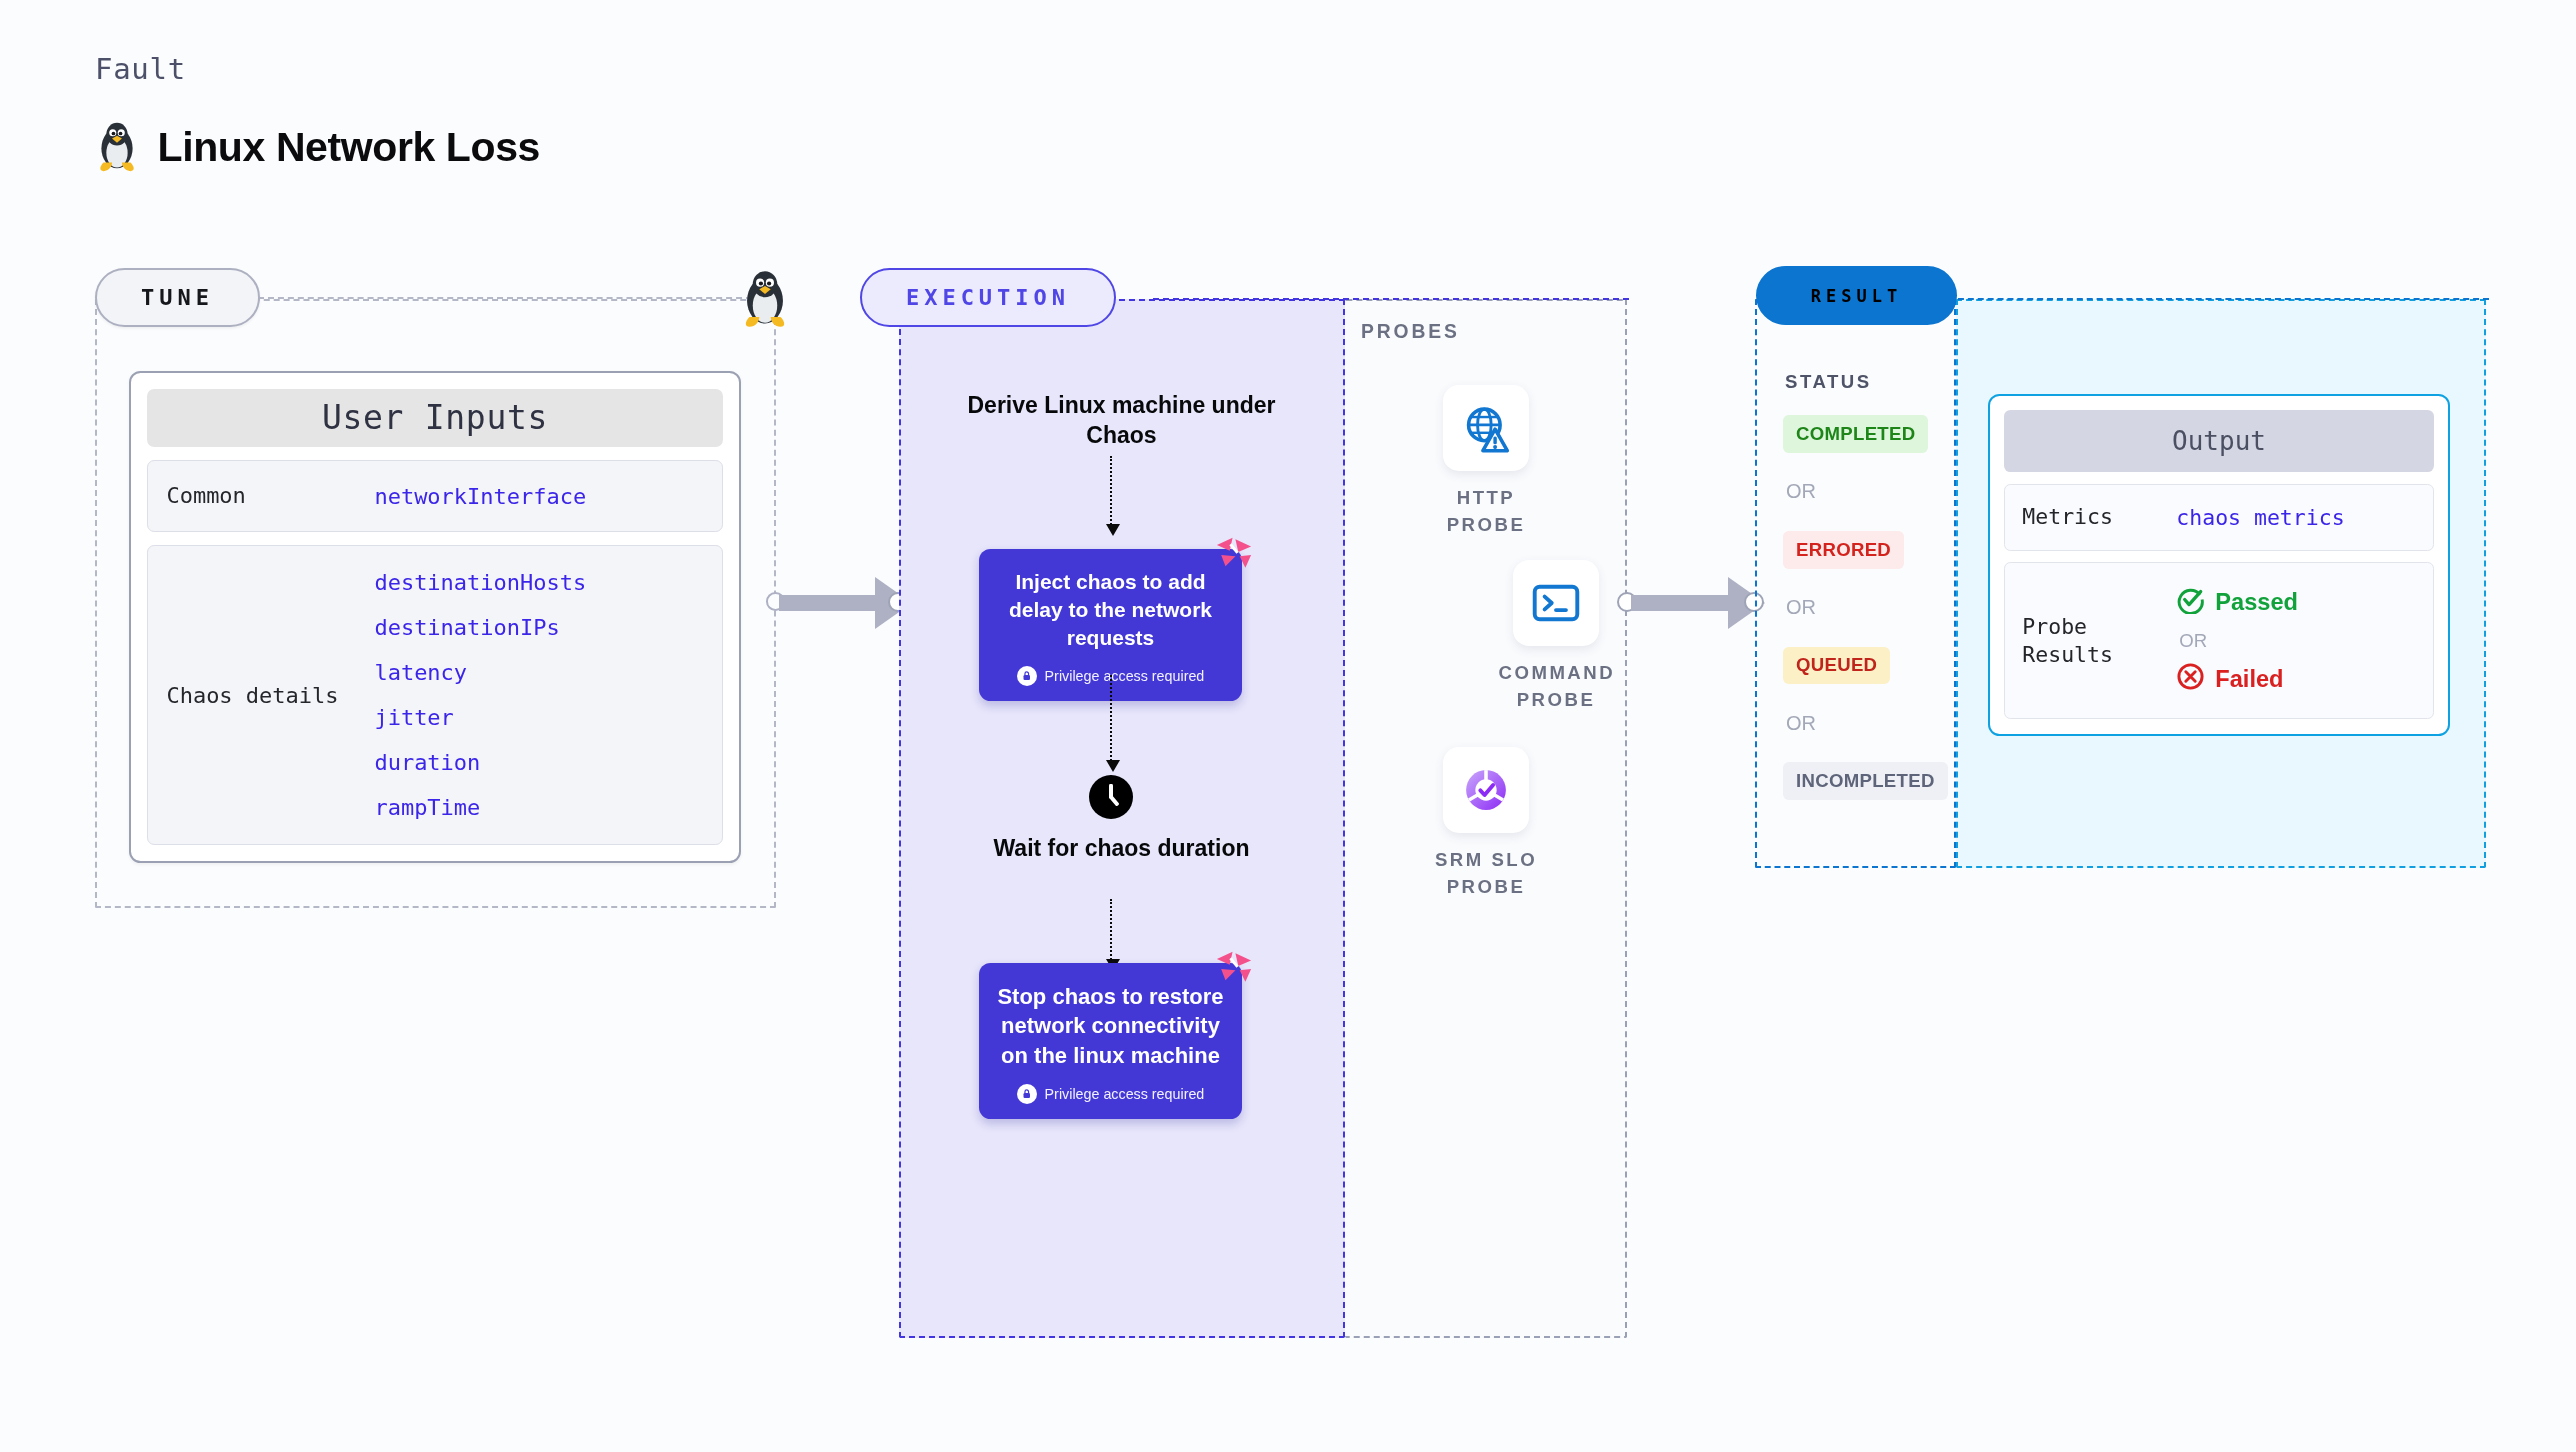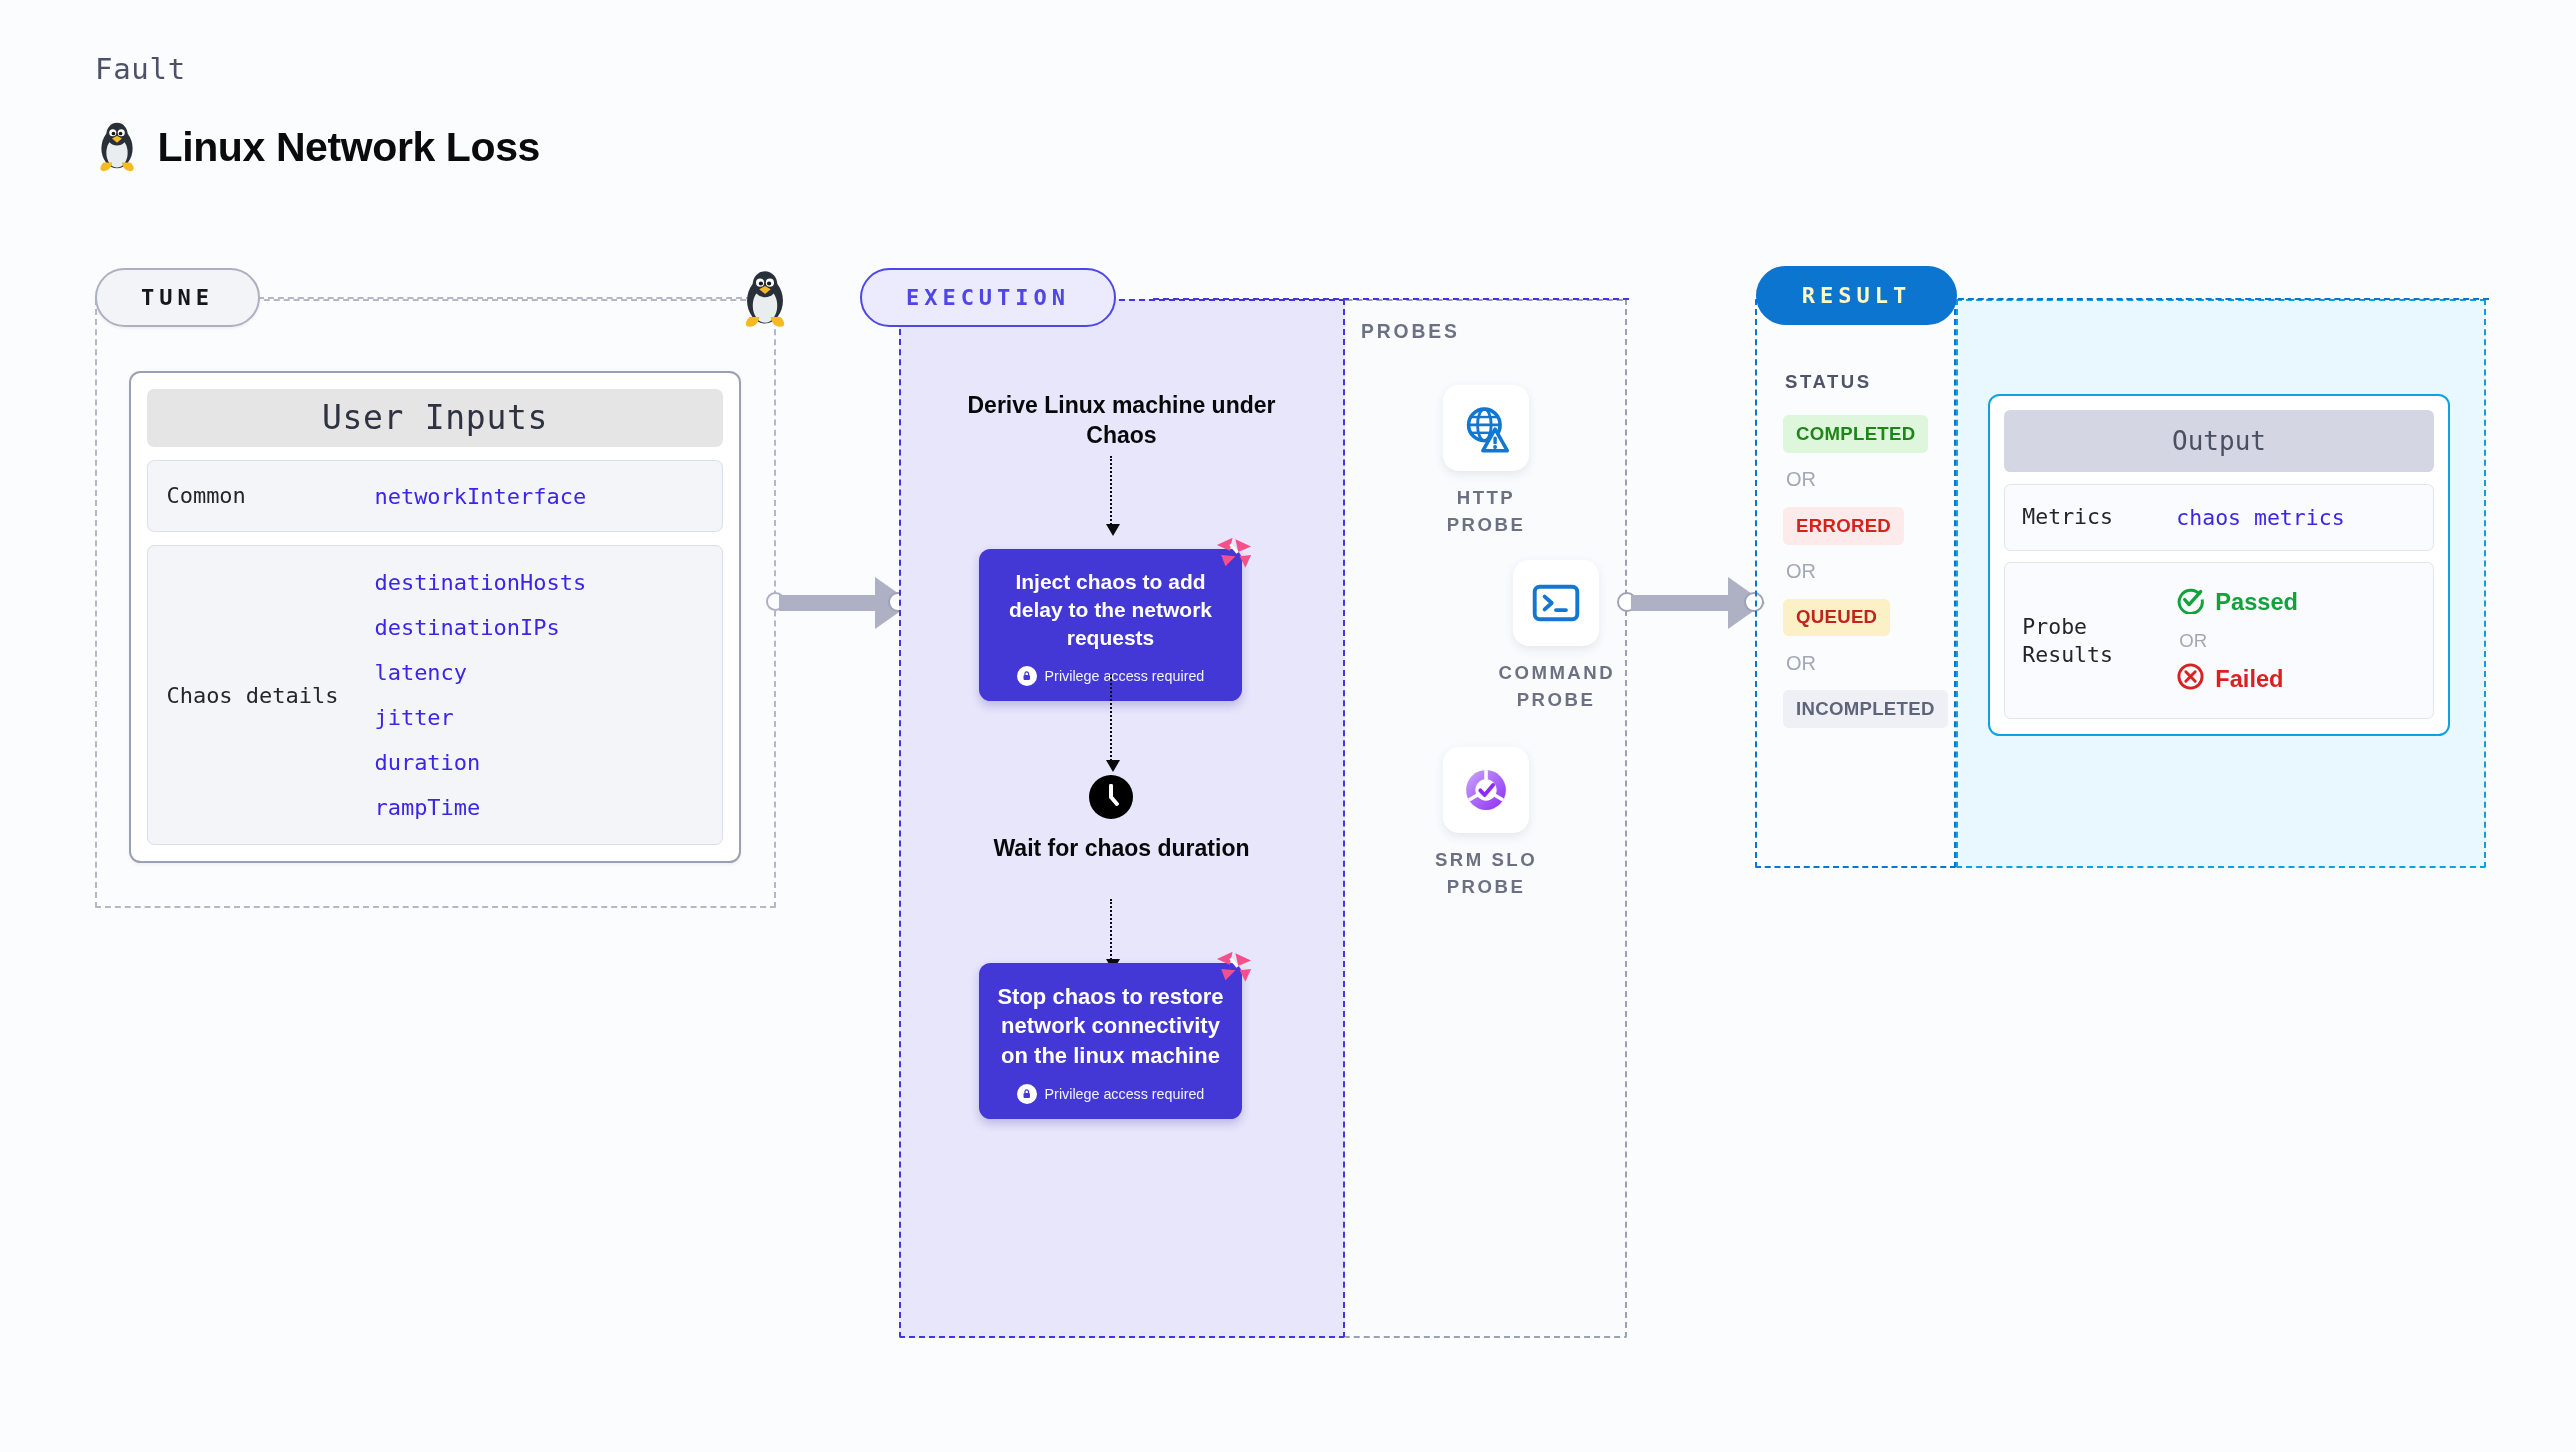--- a/index.html
+++ b/index.html
@@ -68,22 +68,22 @@
   }
   .pill-exec {
     background: #eceafd;
     border: 2.1px solid #4f46e5;
     color: #4f46e5;
     font-size: 22px;
   }
   .pill-result {
     background: #0c75d0;
     border: 2.1px solid #0c75d0;
-    color: #fef9c3;
-    font-size: 22px;
+    color: #000000;
+    font-size: 17px;
   }
 
   
   .panel { position: absolute; }
 
   .panel-tune {
     border: 2.1px dashed #b4b7c6;
     background: transparent;
     border-radius: 1.4px;
   }
@@ -271,21 +271,21 @@
     font-family: "Liberation Sans", sans-serif;
     font-weight: bold;
     font-size: 18.6px;
     letter-spacing: 2.5px;
     color: #4f5468;
   }
   .status-stack {
     position: absolute;
     display: flex; flex-direction: column;
     align-items: flex-start;
-    gap: 4px;
+    gap: 16px;
   }
   .status-badge {
     display: inline-flex;
     align-items: center;
     padding: 7.9px 13px;
     border-radius: 5.7px;
     font-family: "Liberation Sans", sans-serif;
     font-weight: bold;
     font-size: 18.6px;
     letter-spacing: 0.3px;

